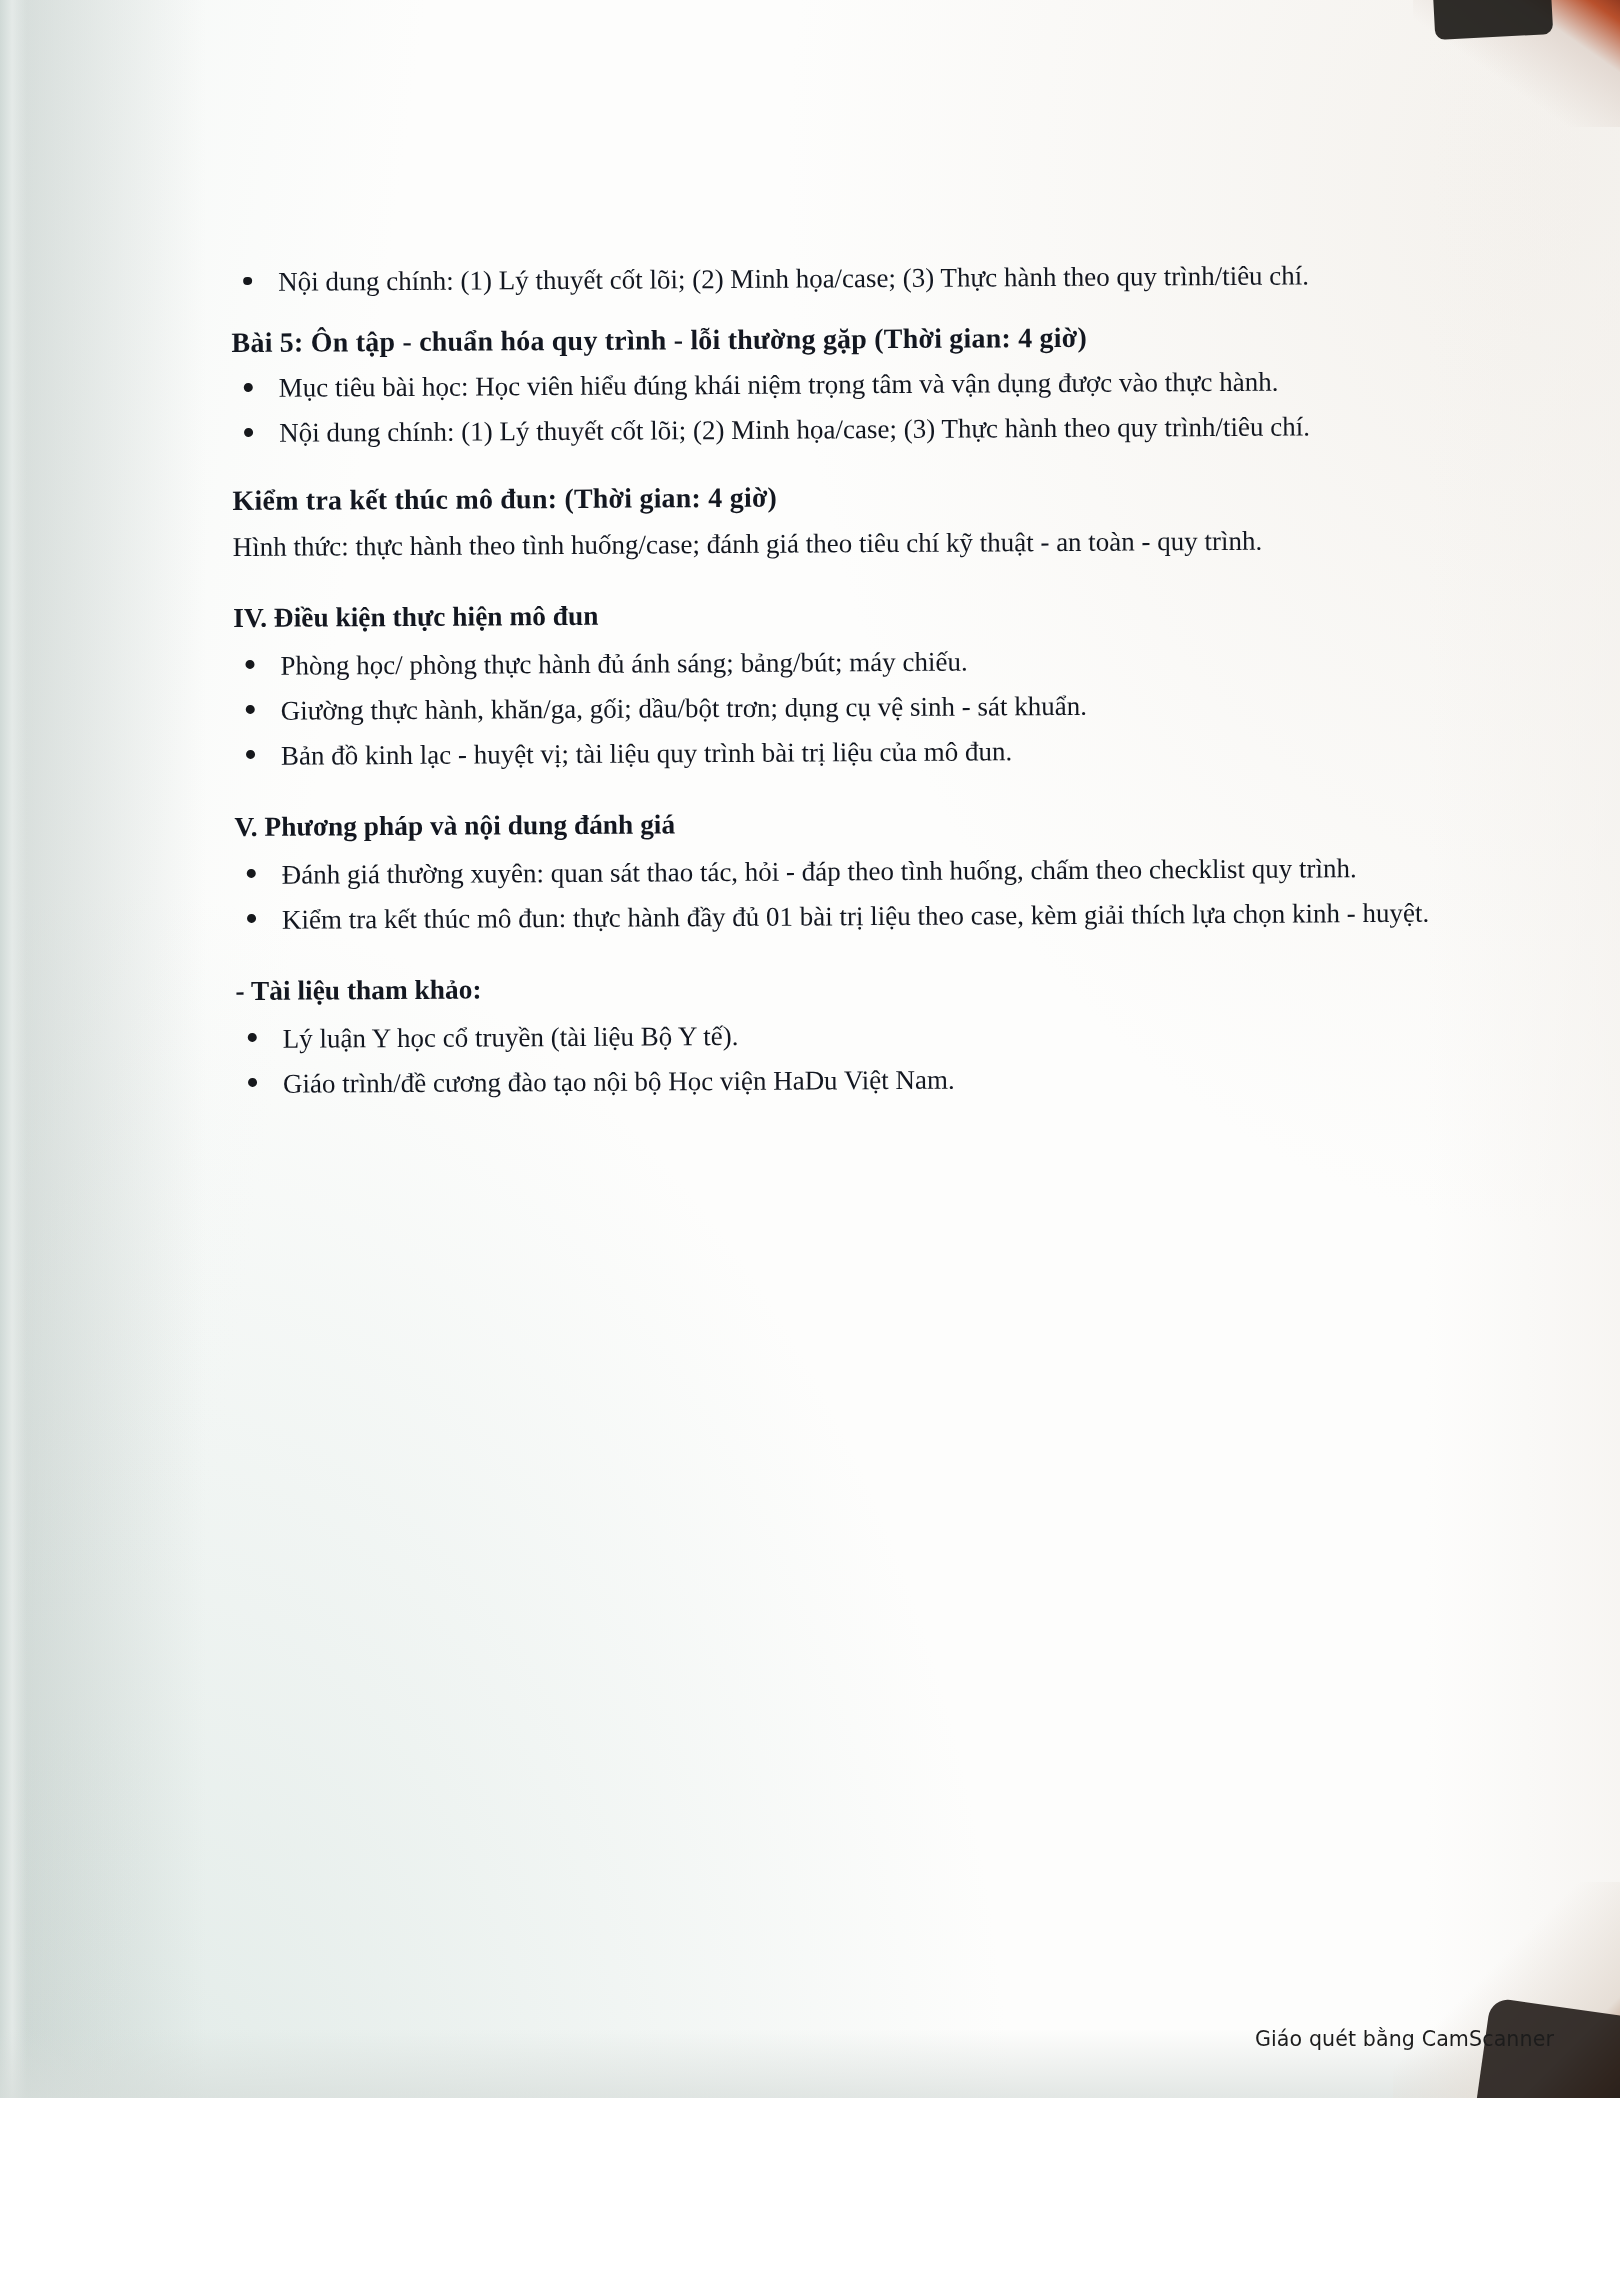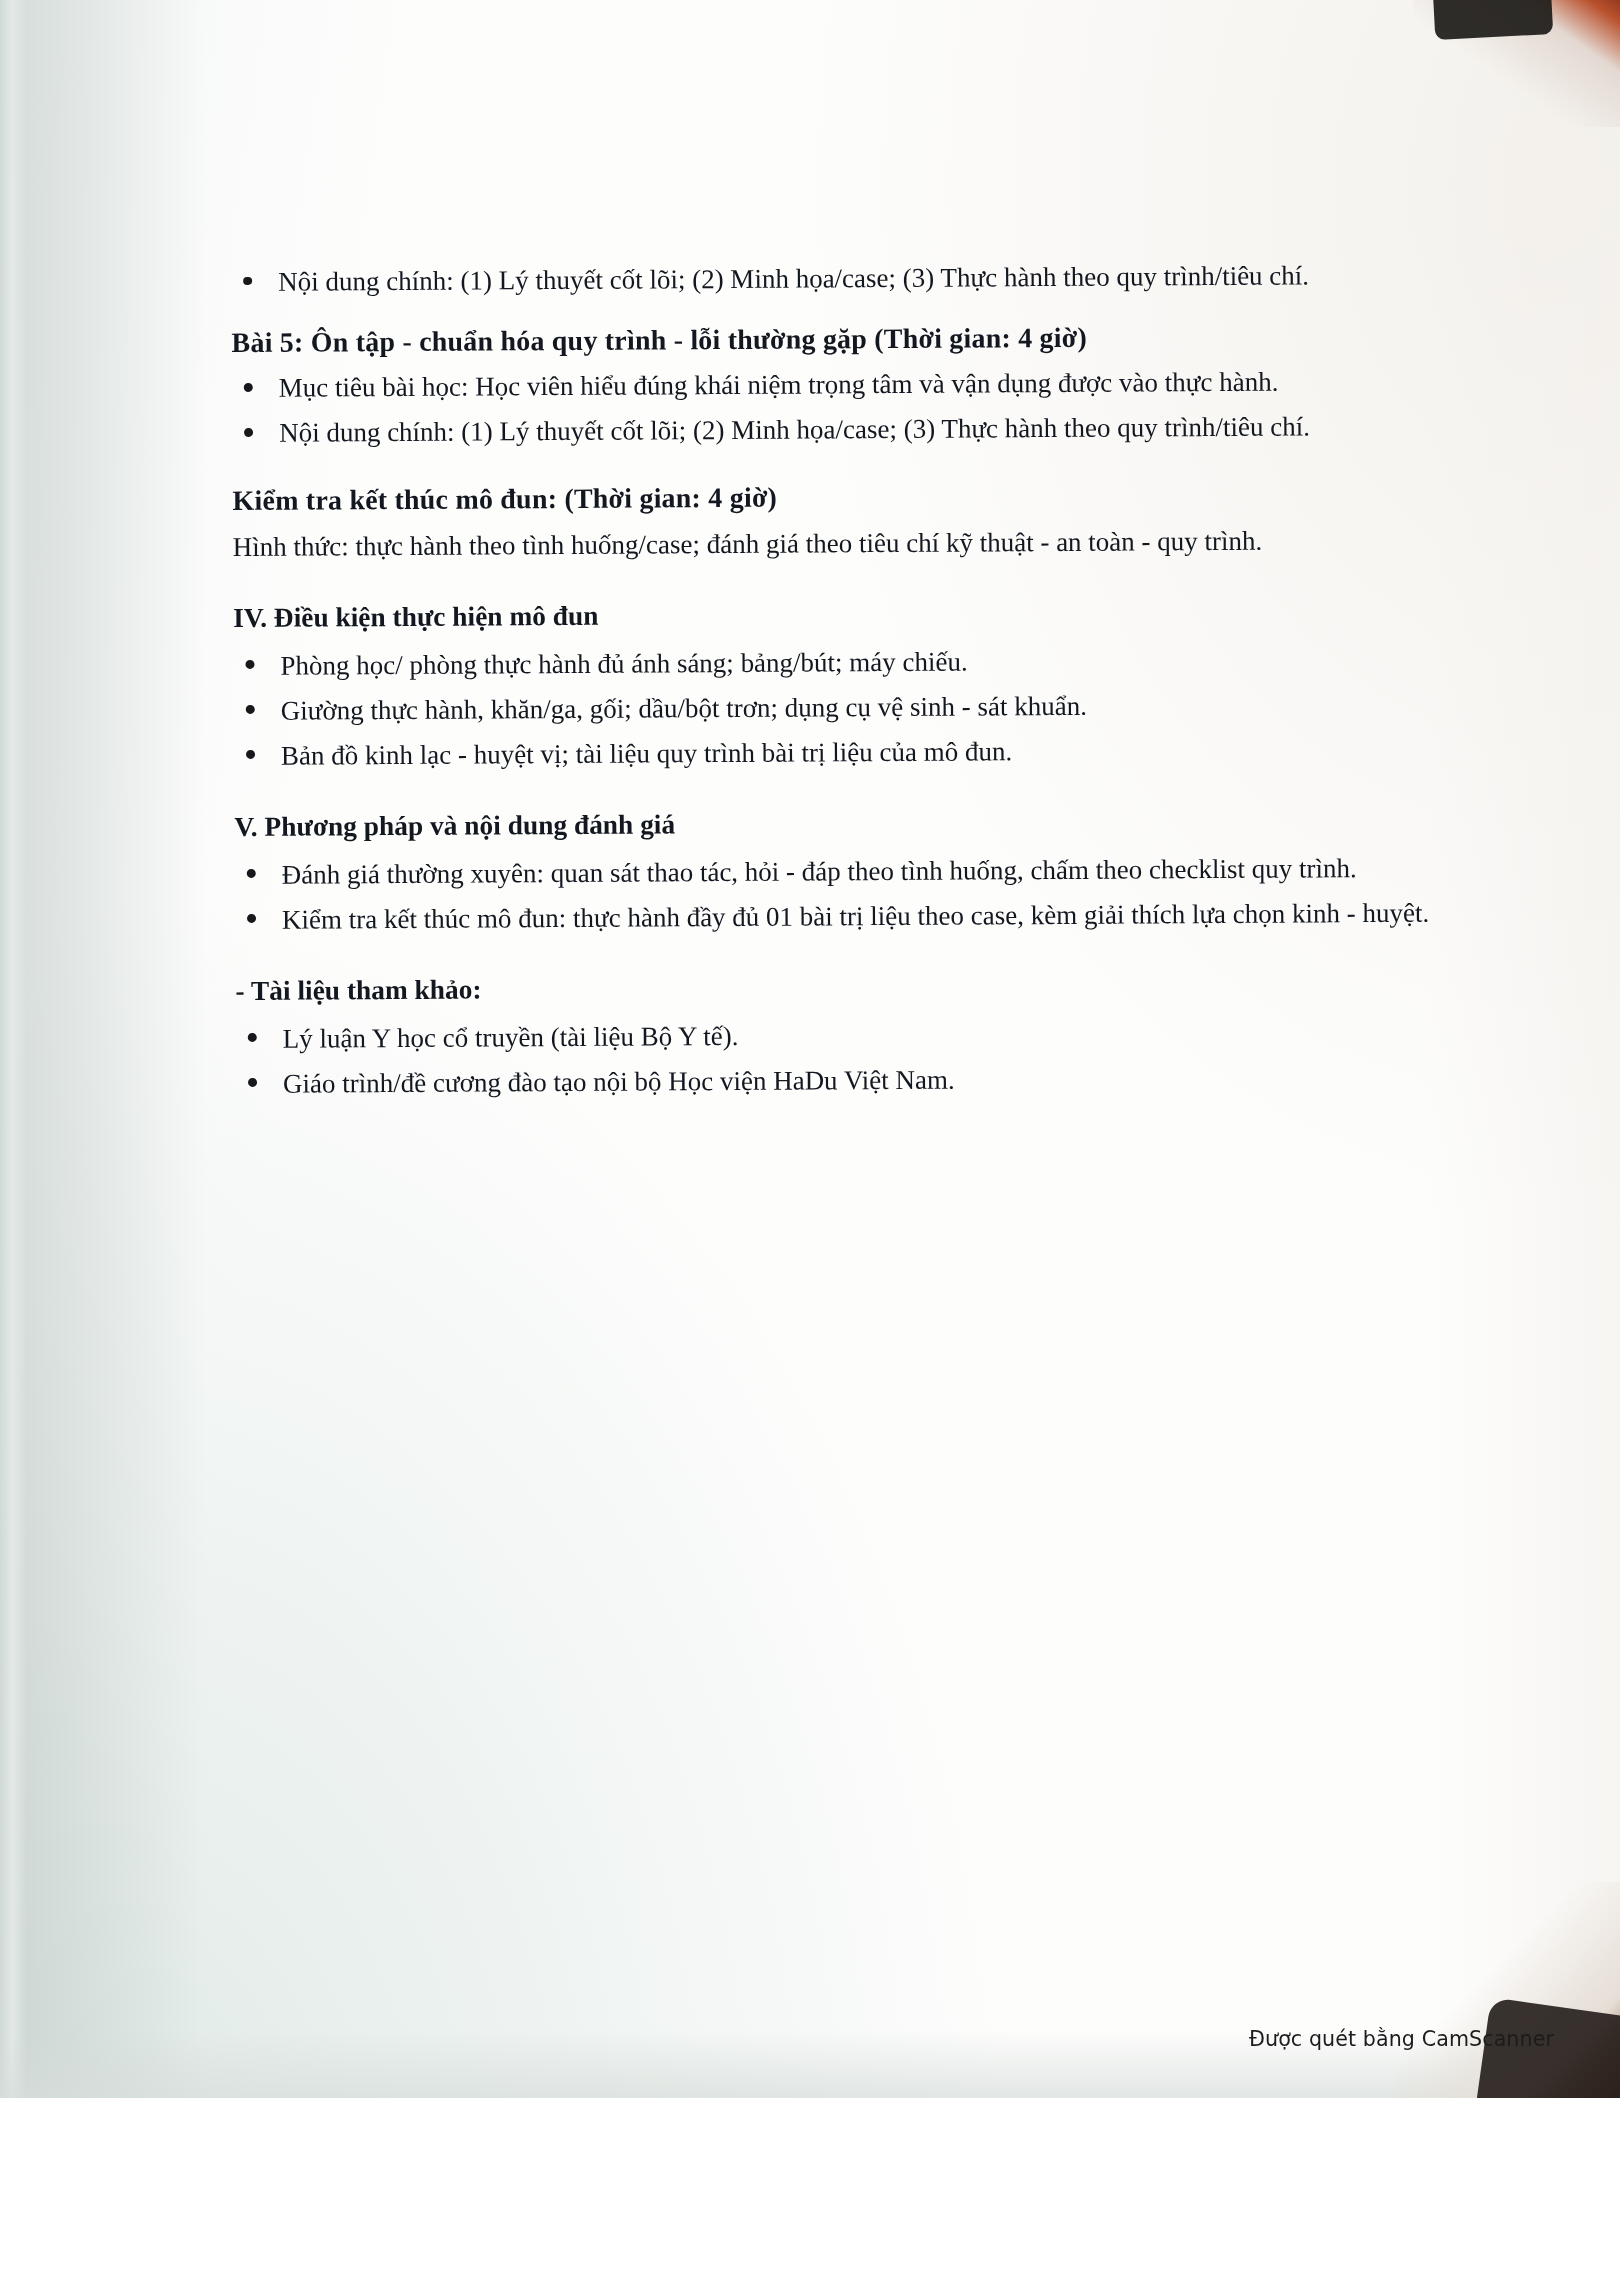--- a/index.html
+++ b/index.html
@@ -218,15 +218,15 @@
         <span>Lý luận Y học cổ truyền (tài liệu Bộ Y tế).</span>
       </li>
       <li>
         <span class="bullet"></span>
         <span>Giáo trình/đề cương đào tạo nội bộ Học viện HaDu Việt Nam.</span>
       </li>
     </ul>
 
   </div>
 
-  <div class="footer">Được quét bằng CamScanner</div>
+  <div class="footer">Giáo quét bằng CamScanner</div>
 </div>
 
 
 </body></html>

